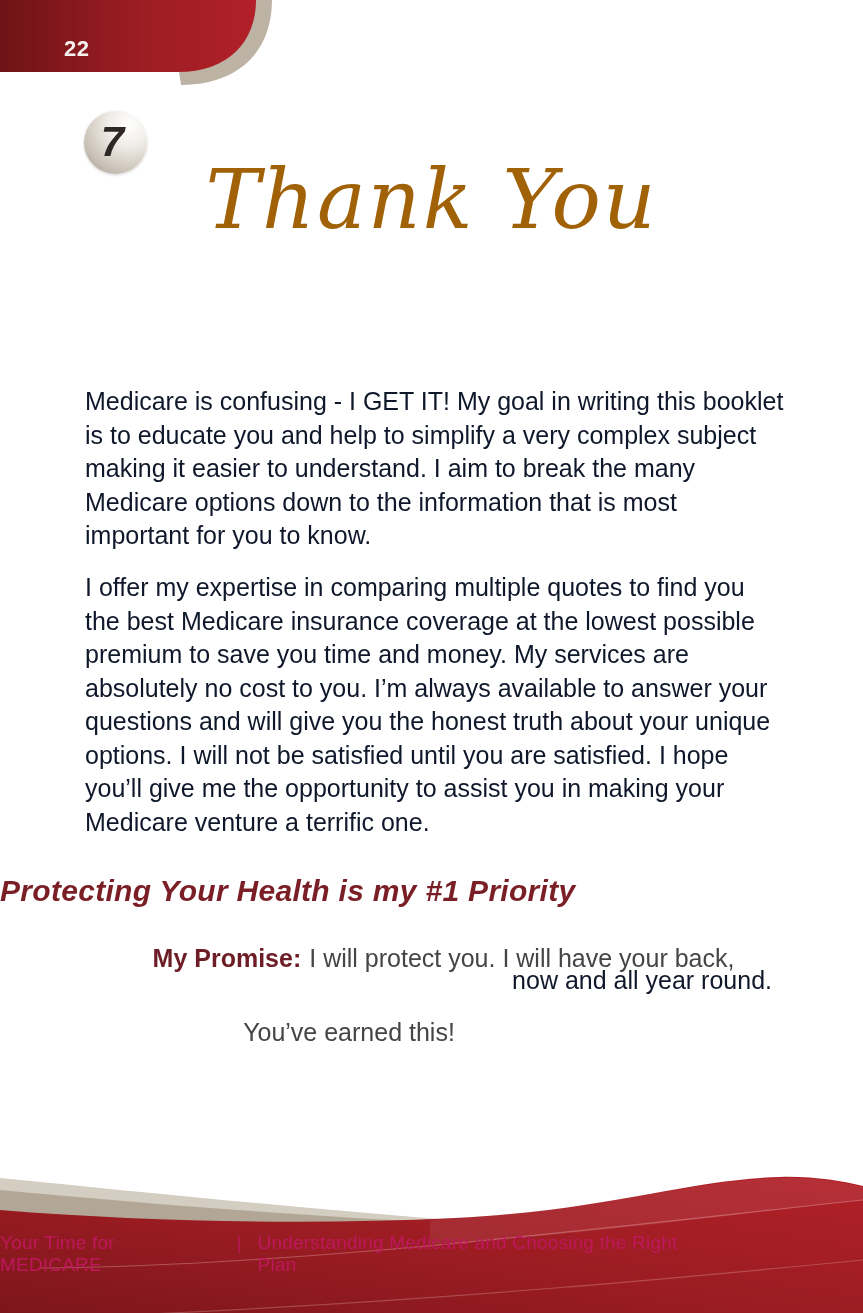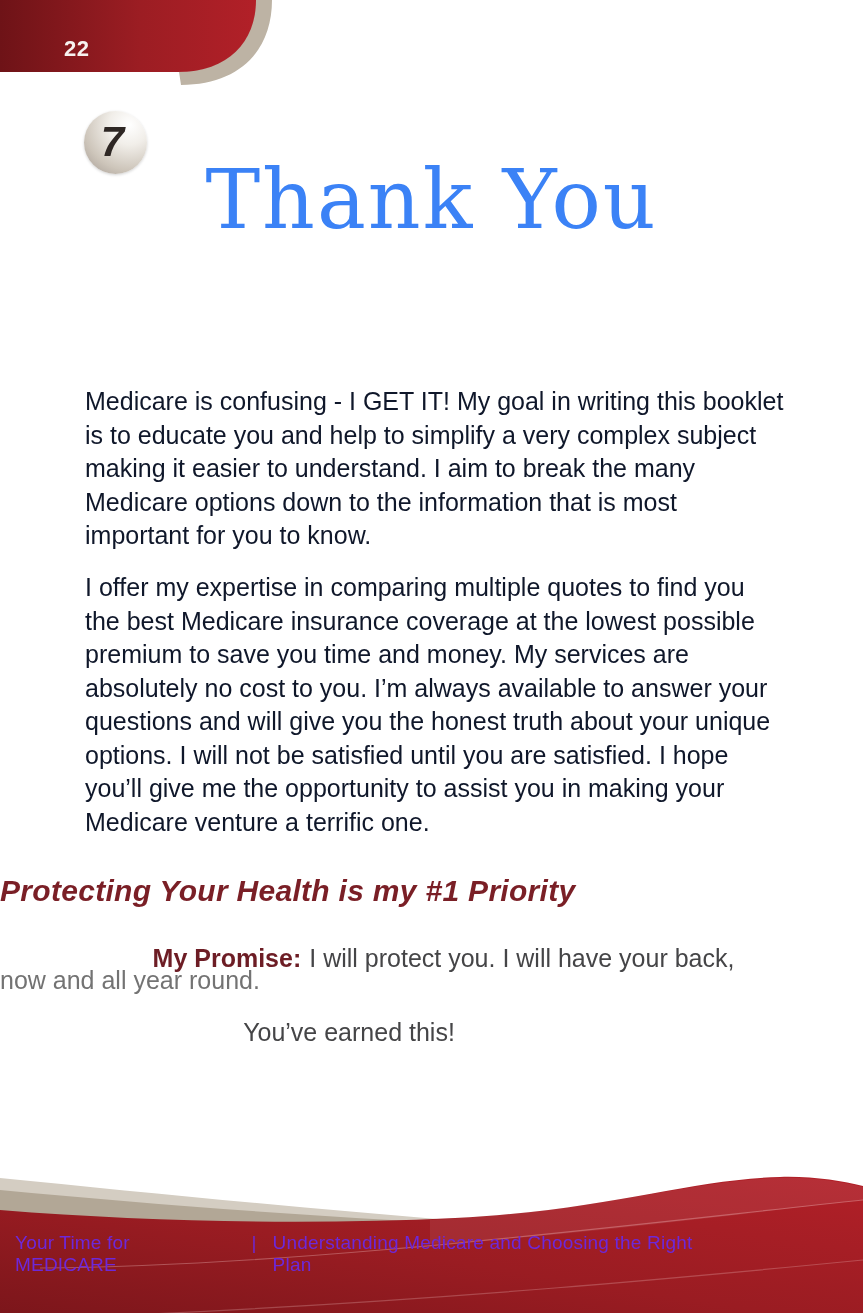--- a/index.html
+++ b/index.html
@@ -24,22 +24,22 @@
     display:flex;align-items:center;justify-content:center;
   }
   .badge span{
     font-size:42px;font-weight:bold;font-style:italic;color:#2e2724;
     transform:translate(-3px,-1px);
   }
 
   
   .script-title{
     position:absolute;top:152px;left:0;width:863px;margin:0;
-    text-align:center;font-family:"DejaVu Serif",serif;
-    font-weight:normal;font-size:82px;color:#3b82f6;letter-spacing:2px;
+    text-align:center;font-family:"DejaVu Serif",serif;font-style:italic;
+    font-weight:normal;font-size:82px;color:#a16207;letter-spacing:2px;
   }
   .subtitle{
     position:absolute;top:284px;left:0;width:863px;margin:0;
     text-align:center;font-size:37px;font-weight:bold;color:#6d1d25;
     letter-spacing:-0.5px;
   }
 
   
   .body-par{
     position:absolute;left:85px;width:700px;margin:0;
@@ -54,34 +54,34 @@
     text-align:left;font-size:30px;font-weight:bold;font-style:italic;
     color:#7a1f26;letter-spacing:.3px;
   }
   .promise-line1{
     position:absolute;top:932px;left:0;width:863px;margin:12px;
     text-align:center;font-size:25px;color:#454547;
   }
   .promise-label{font-weight:bold;color:#6d1d25;margin-right:8px;}
   .promise-line2{
     position:absolute;top:966px;left:0;width:772px;margin:0;
-    text-align:left;font-size:25px;color:#737373;
+    text-align:right;font-size:25px;color:#0f172a;
   }
   .closing{
     position:absolute;top:1018px;left:0;width:698px;margin:0;
     text-align:center;font-size:25px;color:#454547;
   }
 
   
   .footer{position:absolute;left:0;bottom:0;width:863px;height:165px;}
   .footer svg{display:block;}
   .footer-text{
     position:absolute;left:0;bottom:37px;width:718px;
     display:flex;justify-content:center;align-items:baseline;
-    color:#6d28d9;font-size:19px;letter-spacing:.2px;padding-left:15px;
+    color:#be185d;font-size:19px;letter-spacing:.2px;
   }
   .footer-text .sep{margin:0 16px;opacity:.95;}
 </style>
 </head>
 <body>
 
 <div class="page">
 
   <div class="top-band">
     <svg width="300" height="100" viewBox="0 0 300 100">

